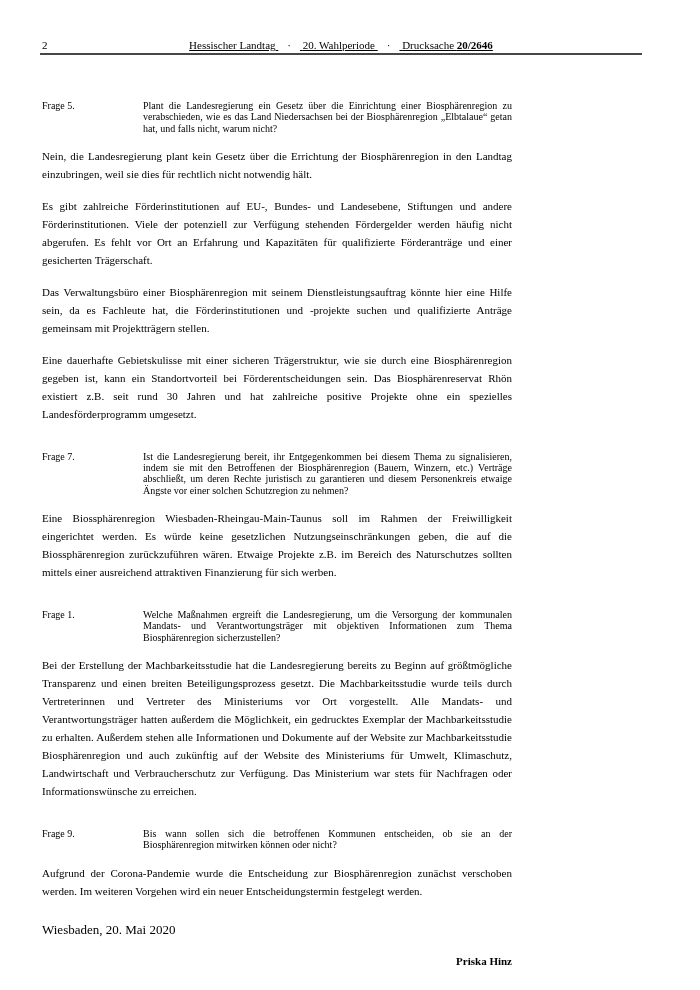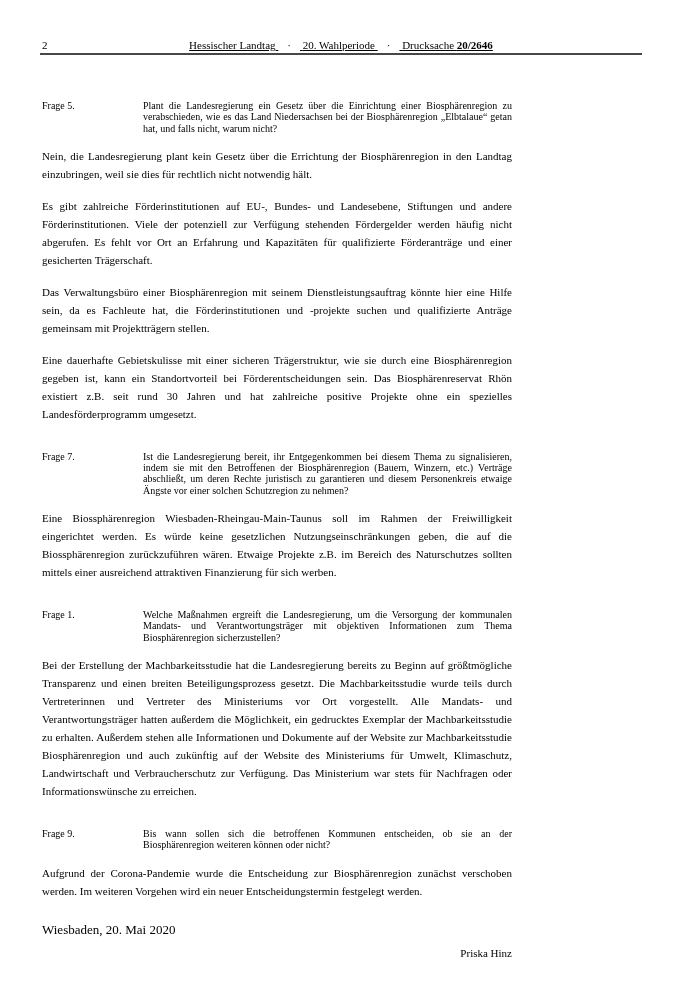--- a/index.html
+++ b/index.html
@@ -84,23 +84,23 @@
     margin-top: 24px;
   }
   .place-date {
     font-size: 13px;
     line-height: 12px;
     margin: 0;
   }
   .signature {
     font-size: 11px;
     line-height: 12px;
-    font-weight: normal;
+    font-weight: bold;
     text-align: right;
-    margin: 11px 0 0 0;
+    margin: 19px 0 0 0;
   }
 </style>
 </head>
 <body>
 
 <div class="page">
 
   <header class="doc-header">
     <span class="page-num">2</span>
     <span class="header-center">
@@ -142,21 +142,21 @@
     <div class="frage">
       <span class="frage-label">Frage 1.</span>
       <span class="frage-text">Welche Maßnahmen ergreift die Landesregierung, um die Versorgung der kommunalen Mandats- und Verantwortungsträger mit objektiven Informationen zum Thema Biosphärenregion sicherzustellen?</span>
     </div>
   <p class="body-par">Bei der Erstellung der Machbarkeitsstudie hat die Landesregierung bereits zu Beginn auf größtmögliche Transparenz und einen breiten Beteiligungsprozess gesetzt. Die Machbarkeitsstudie wurde teils durch Vertreterinnen und Vertreter des Ministeriums vor Ort vorgestellt. Alle Mandats- und Verantwortungsträger hatten außerdem die Möglichkeit, ein gedrucktes Exemplar der Machbarkeitsstudie zu erhalten. Außerdem stehen alle Informationen und Dokumente auf der Website zur Machbarkeitsstudie Biosphärenregion und auch zukünftig auf der Website des Ministeriums für Umwelt, Klimaschutz, Landwirtschaft und Verbraucherschutz zur Verfügung. Das Ministerium war stets für Nachfragen oder Informationswünsche zu erreichen.</p>
         </section>
 
   <section class="qa">
     <div class="frage">
       <span class="frage-label">Frage 9.</span>
-      <span class="frage-text">Bis wann sollen sich die betroffenen Kommunen entscheiden, ob sie an der Biosphärenregion weiteren können oder nicht?</span>
+      <span class="frage-text">Bis wann sollen sich die betroffenen Kommunen entscheiden, ob sie an der Biosphärenregion mitwirken können oder nicht?</span>
     </div>
   <p class="body-par">Aufgrund der Corona-Pandemie wurde die Entscheidung zur Biosphärenregion zunächst verschoben werden. Im weiteren Vorgehen wird ein neuer Entscheidungstermin festgelegt werden.</p>
         </section>
 </div>
 
     <div class="doc-footer">
       <p class="place-date">Wiesbaden, 20. Mai 2020</p>
       <p class="signature">Priska Hinz</p>
     </div>
   </main>

